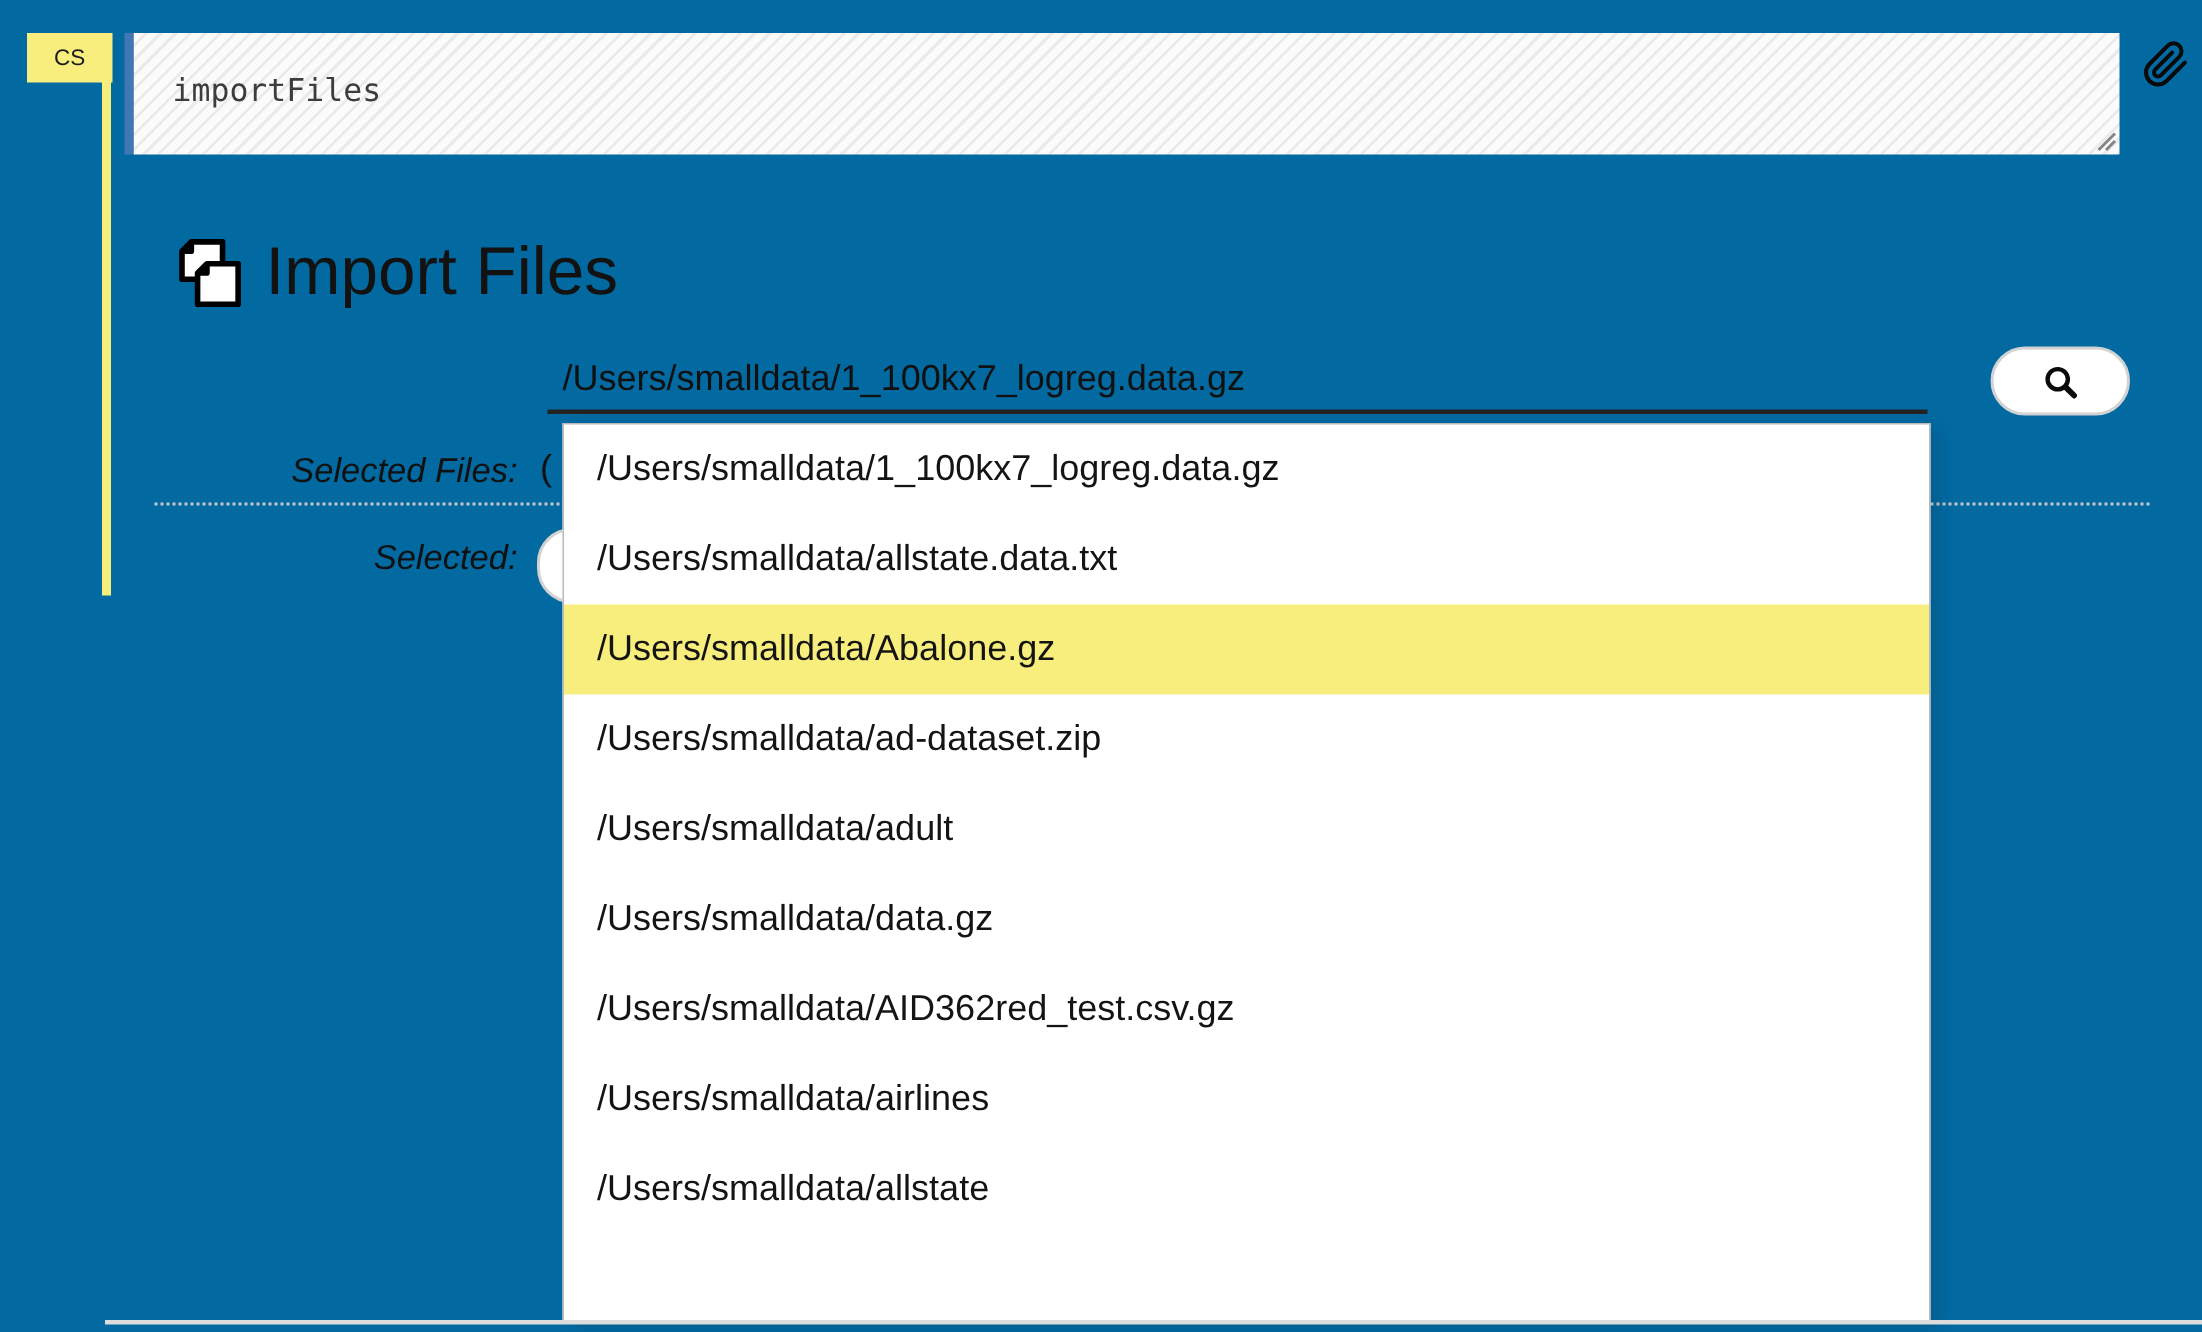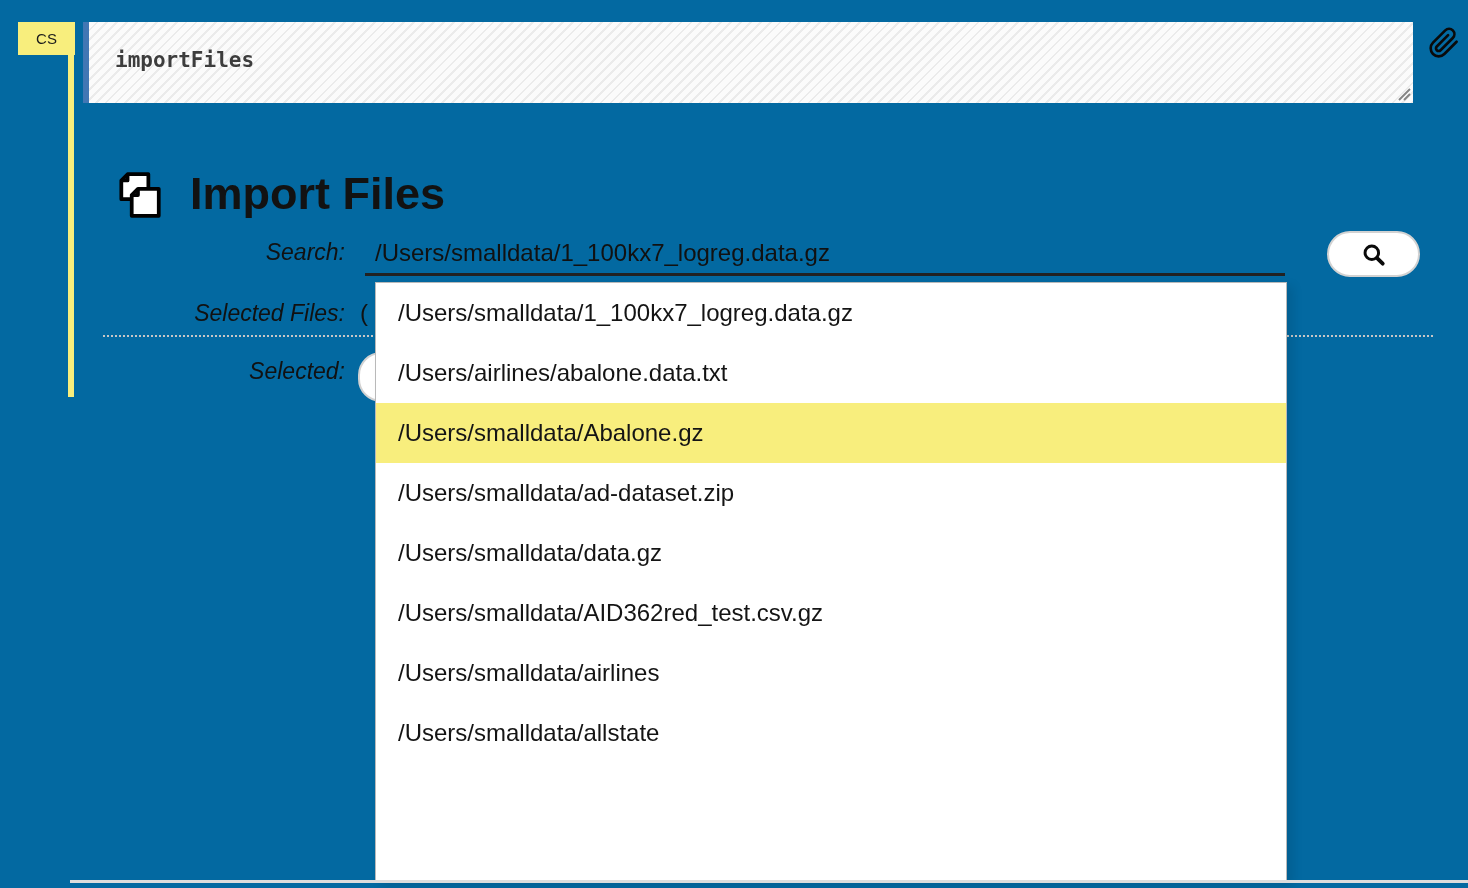--- a/index.html
+++ b/index.html
@@ -19,28 +19,28 @@
     background:var(--badge-yellow,#f8ee7d);
   }
   .code-cell{
     position:absolute;left:83px;top:22px;width:1330px;height:81px;
     border-left:6px solid var(--accent-blue,#4277b4);
     background:repeating-linear-gradient(135deg,#fbfbfb 0px,#fbfbfb 5px,#ebebeb 5px,#ebebeb 7px);
     box-sizing:border-box;
   }
   .code-text{
     font-family:"DejaVu Sans Mono",monospace;font-size:21px;color:#3d3d3d;
-    padding:26px 0 0 26px;white-space:pre;font-weight:bold;
+    padding:26px 0 0 26px;white-space:pre;
   }
   .resize-grip{position:absolute;right:2px;bottom:2px;}
   .paperclip{position:absolute;left:1428px;top:26px;}
   
   .heading{position:absolute;left:113px;top:155px;display:flex;align-items:center;gap:12px;}
   .heading h1{
-    margin:13px;font-size:45px;font-weight:700;color:#121212;letter-spacing:0px;
+    margin:0;font-size:45px;font-weight:400;color:#121212;letter-spacing:0px;
   }
   .form-label{
     position:absolute;left:0;width:345px;text-align:right;
     font-style:italic;font-size:23px;color:#111;
   }
   .search-label{top:239px;}
   .selected-label{top:300px;}
   .actions-label{top:358px;}
   .search-input{
     position:absolute;left:365px;top:234px;width:920px;height:42px;
@@ -106,42 +106,42 @@
   <div class="heading">
     <svg width="52" height="52" viewBox="0 0 50 50">
       <path d="M14 6 H34 V30 H8 V12 Z" fill="#fff" stroke="#000" stroke-width="3.6" stroke-linejoin="round"></path>
       <path d="M14 6 V12 H8" fill="none" stroke="#000" stroke-width="3.6" stroke-linejoin="round"></path>
       <path d="M24 20 H44 V46 H18 V26 Z" fill="#fff" stroke="#000" stroke-width="3.6" stroke-linejoin="round"></path>
       <path d="M24 20 V26 H18" fill="none" stroke="#000" stroke-width="3.6" stroke-linejoin="round"></path>
     </svg>
     <h1>Import Files</h1>
   </div>
 
-  <div class="form-label search-label">Search:</div>
   <input class="search-input" value="/Users/smalldata/1_100kx7_logreg.data.gz" style="">
   <button class="search-btn">
     <svg width="27" height="27" viewBox="0 0 24 24" fill="none" stroke="#0a0a0a" stroke-linecap="round">
       <circle cx="10.5" cy="10.5" r="6" stroke-width="2.6"></circle>
       <line x1="15.2" y1="15.2" x2="20.2" y2="20.2" stroke-width="3.4"></line>
     </svg>
   </button>
 
   <div class="form-label selected-label">Selected Files:</div>
   <div class="selected-value">(</div>
 
   <div class="dotted-sep"></div>
 
   <div class="form-label actions-label">Selected:</div>
   <div class="action-pill"></div>
 
   <div class="dropdown">
     <div class="dd-item">/Users/smalldata/1_100kx7_logreg.data.gz</div>
-    <div class="dd-item">/Users/airlines/abalone.data.txt</div>
+    <div class="dd-item">/Users/smalldata/allstate.data.txt</div>
     <div class="dd-item highlighted">/Users/smalldata/Abalone.gz</div>
     <div class="dd-item">/Users/smalldata/ad-dataset.zip</div>
+    <div class="dd-item">/Users/smalldata/adult</div>
     <div class="dd-item">/Users/smalldata/data.gz</div>
     <div class="dd-item">/Users/smalldata/AID362red_test.csv.gz</div>
     <div class="dd-item">/Users/smalldata/airlines</div>
     <div class="dd-item">/Users/smalldata/allstate</div>
   </div>
 
   <div class="bottom-rule"></div>
 
 </div>
 

